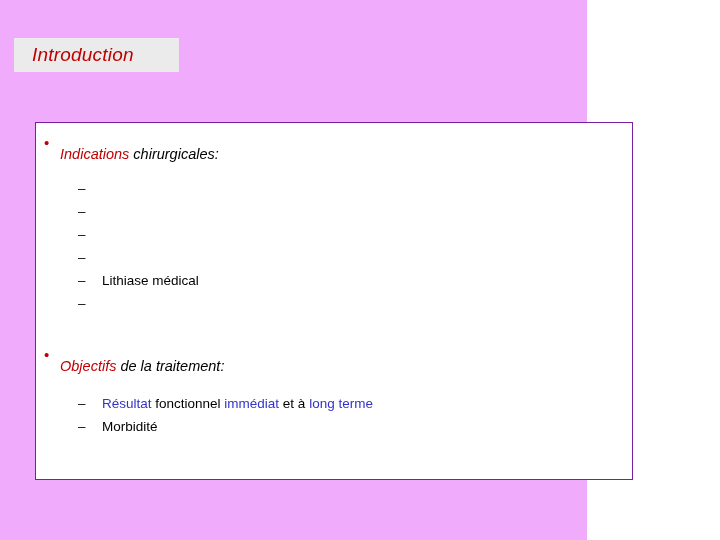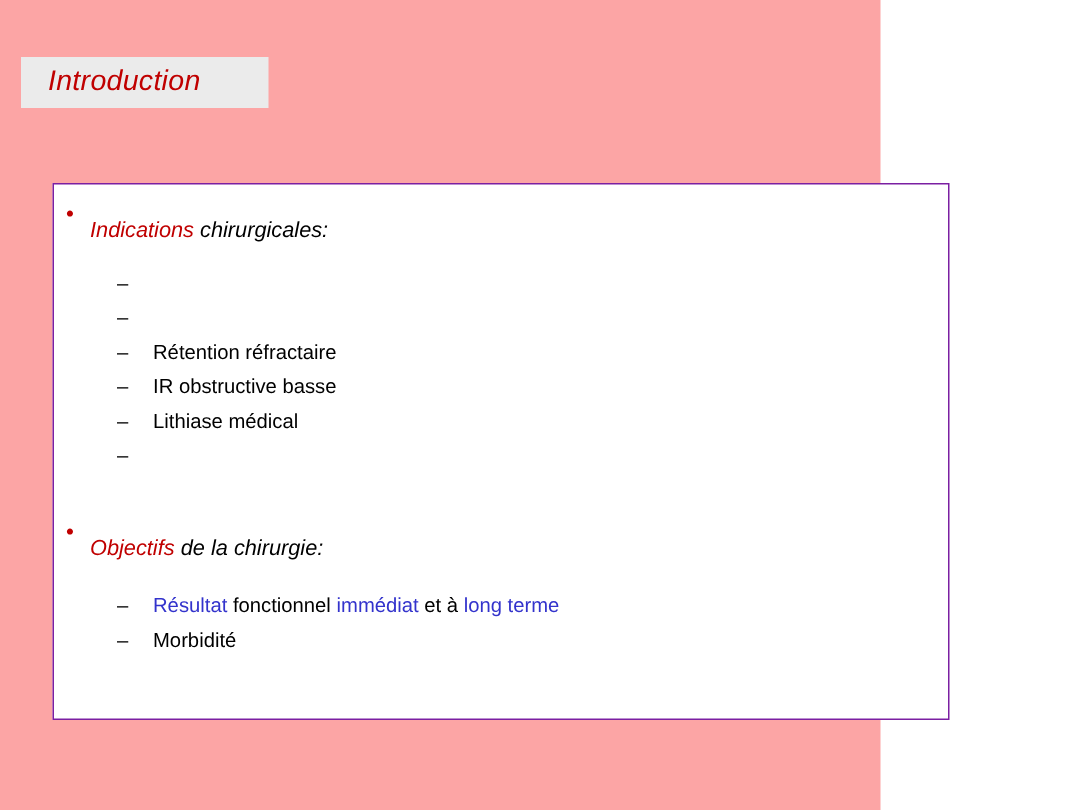--- a/index.html
+++ b/index.html
@@ -10,21 +10,21 @@
     width: 720px;
     height: 540px;
     background: #ffffff;
     font-family: "Liberation Sans", sans-serif;
     overflow: hidden;
   }
   .slide {
     position: relative;
     width: 587px;
     height: 540px;
-    background: #fca5a5;
+    background: #f0abfc;
   }
   .title-band {
     position: absolute;
     left: 14px;
     top: 38px;
     width: 165px;
     height: 34px;
     background: #ebebeb;
   }
   .title-text {
@@ -122,38 +122,36 @@
 
   <div class="sub-list sub-list-1">
     <div class="sub-item">
       <span class="dash">–</span>
     </div>
     <div class="sub-item">
       <span class="dash">–</span>
     </div>
     <div class="sub-item">
       <span class="dash">–</span>
-      <span class="label black">Rétention réfractaire</span>
     </div>
     <div class="sub-item">
       <span class="dash">–</span>
-      <span class="label black">IR obstructive basse</span>
     </div>
     <div class="sub-item">
       <span class="dash">–</span>
       <span class="label black">Lithiase médical</span>
     </div>
     <div class="sub-item">
       <span class="dash">–</span>
     </div>
   </div>
 
   <div class="bullet-l1 b2">
     <span class="dot">•</span>
-    <span class="txt"><span class="hl">Objectifs</span><span class="rest"> de la chirurgie:</span></span>
+    <span class="txt"><span class="hl">Objectifs</span><span class="rest"> de la traitement:</span></span>
   </div>
 
   <div class="sub-list sub-list-2">
     <div class="sub-item">
       <span class="dash">–</span>
       <span class="label"><span class="blue">Résultat </span><span class="black">fonctionnel </span><span class="blue">immédiat </span><span class="black">et à </span><span class="blue">long terme</span></span>
     </div>
     <div class="sub-item">
       <span class="dash">–</span>
       <span class="label green">Morbidité</span>

